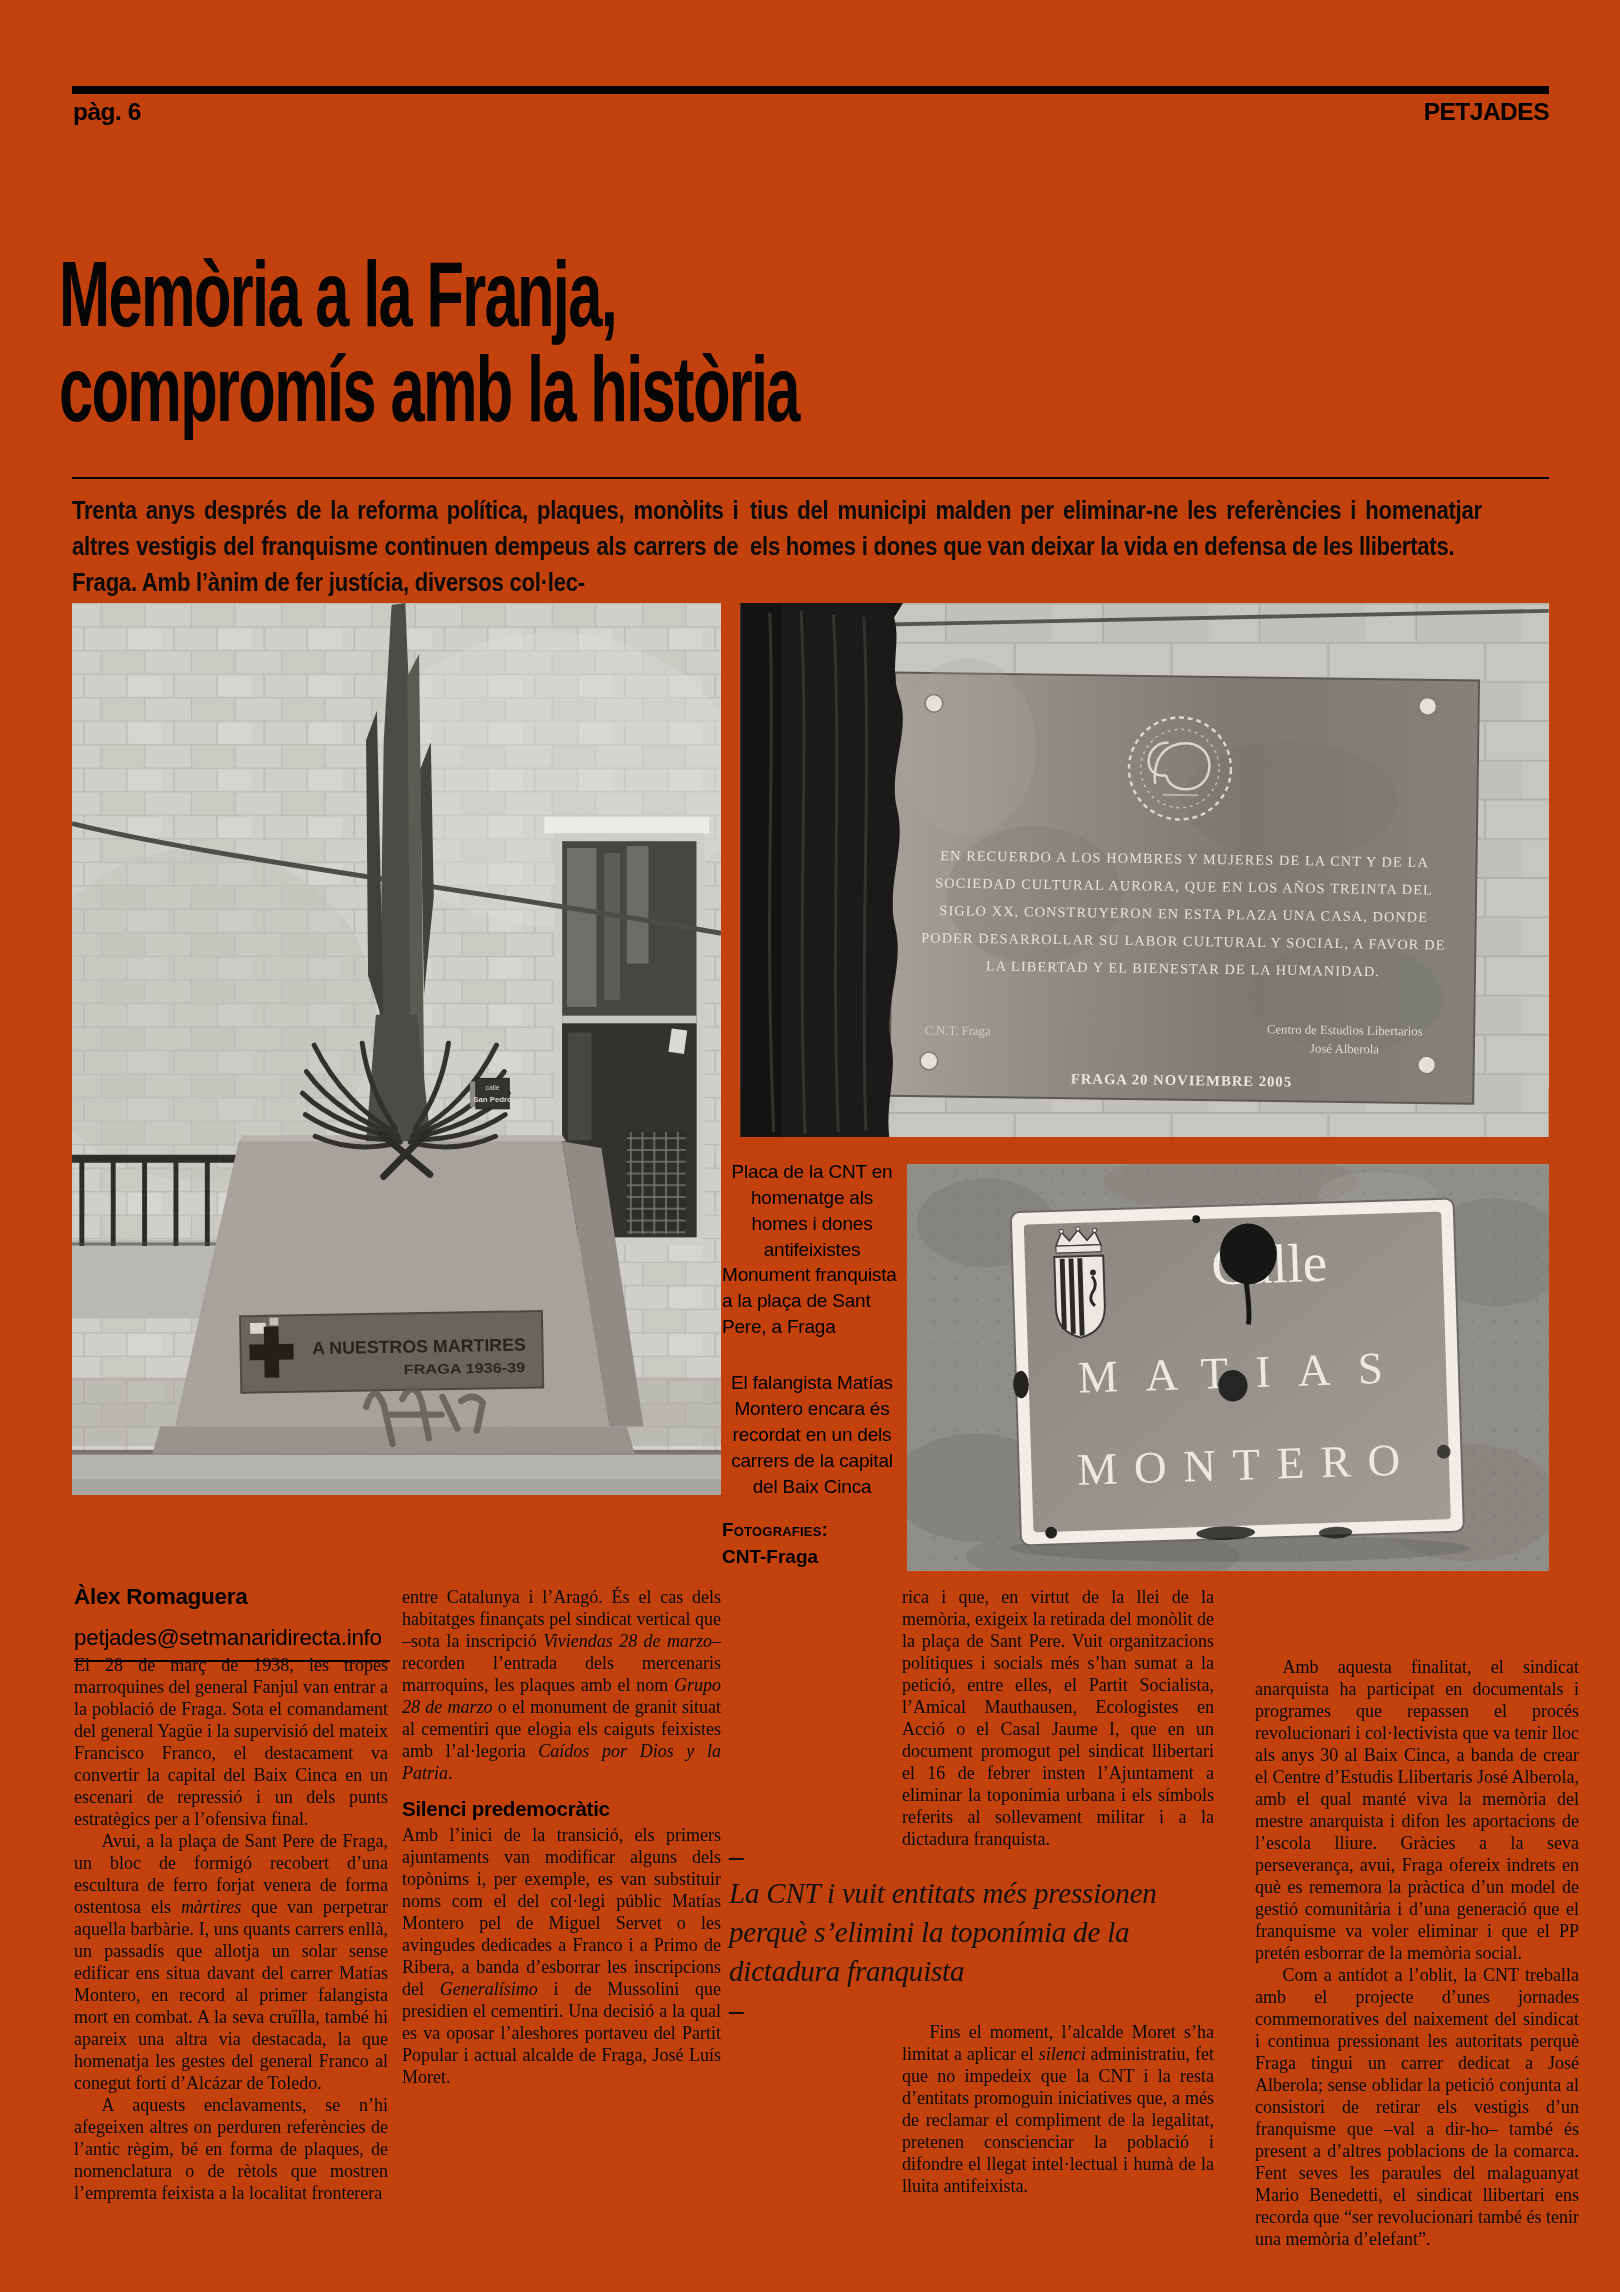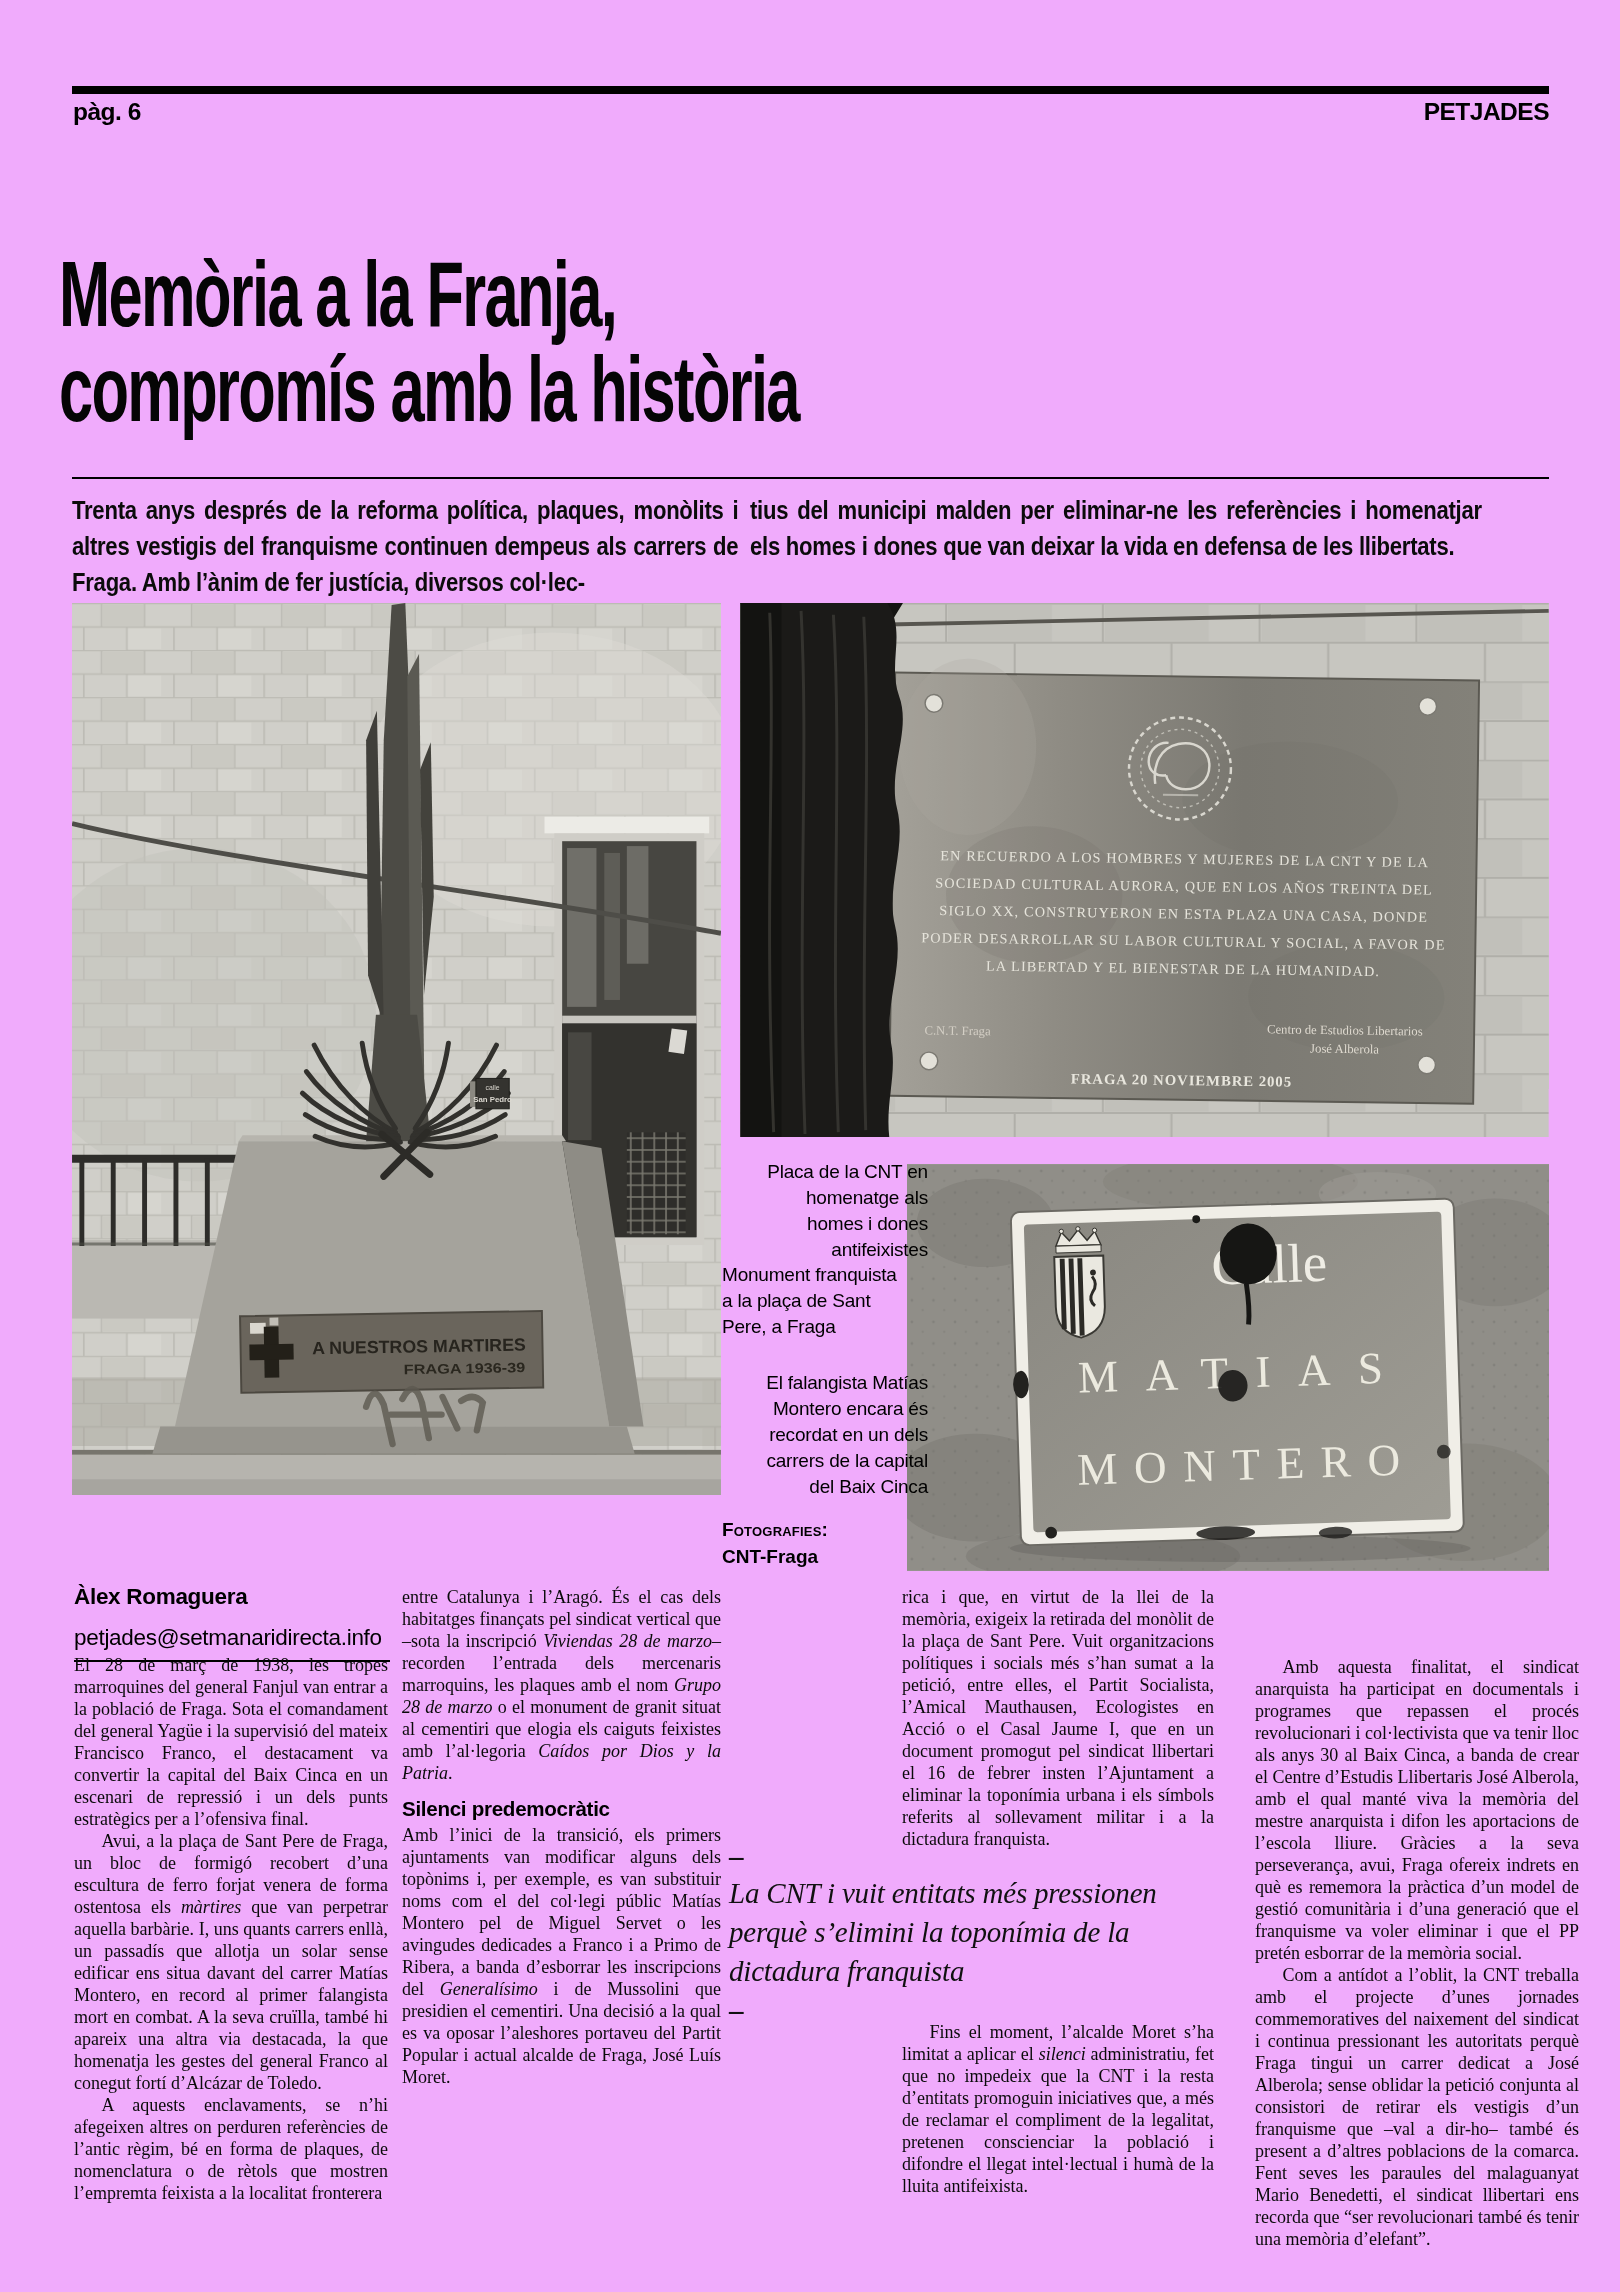--- a/index.html
+++ b/index.html
@@ -1,16 +1,16 @@
 <!DOCTYPE html>
 <html><head>
 <meta charset="utf-8">
 <style>
   html,body{margin:0;padding:0;background:#ffffff;}
-  .page{position:relative;width:1620px;height:2293px;background:#f0abfc;overflow:hidden;
+  .page{position:relative;width:1620px;height:2293px;background:#c2410c;overflow:hidden;
         font-family:"Liberation Sans",sans-serif;color:#000;}
   .abs{position:absolute;}
 
   
   .header-rule{left:72px;top:86px;width:1477px;height:7.8px;background:#000;}
   .folio{top:98px;font-weight:bold;font-size:24.5px;letter-spacing:-0.5px;}
   .folio-left{left:73px;}
   .folio-right{left:72px;width:1477px;text-align:right;}
 
   
@@ -27,21 +27,21 @@
   .lede-c1{left:72px;} .lede-c1 .lede-inner{width:784px;}
   .lede-c2{left:750px;} .lede-c2 .lede-inner{width:861px;}
 
   
   .photo{position:absolute;background:#c9c8c2;}
   .photo svg{display:block;}
 
   
   .caption{position:absolute;left:722px;width:180px;font-size:19px;line-height:26px;
            letter-spacing:-0.2px;color:#000;}
-  .cap-r{text-align:right;padding-left:26px;}
+  .cap-r{text-align:center;}
   .credit{position:absolute;left:722px;width:180px;font-size:19px;line-height:26.5px;font-weight:bold;}
   .credit .sc{font-variant-caps:small-caps;letter-spacing:0.2px;}
 
   
   .byline{left:74px;top:1584px;width:316px;}
   .byline-name{font-weight:bold;font-size:22.5px;letter-spacing:-0.3px;line-height:26.5px;}
   .byline-mail{font-size:22.5px;letter-spacing:-0.3px;line-height:28px;margin-top:13px;}
   .byline-rule{border-top:2px solid #000;width:316px;margin-top:8.8px;}
 
   

